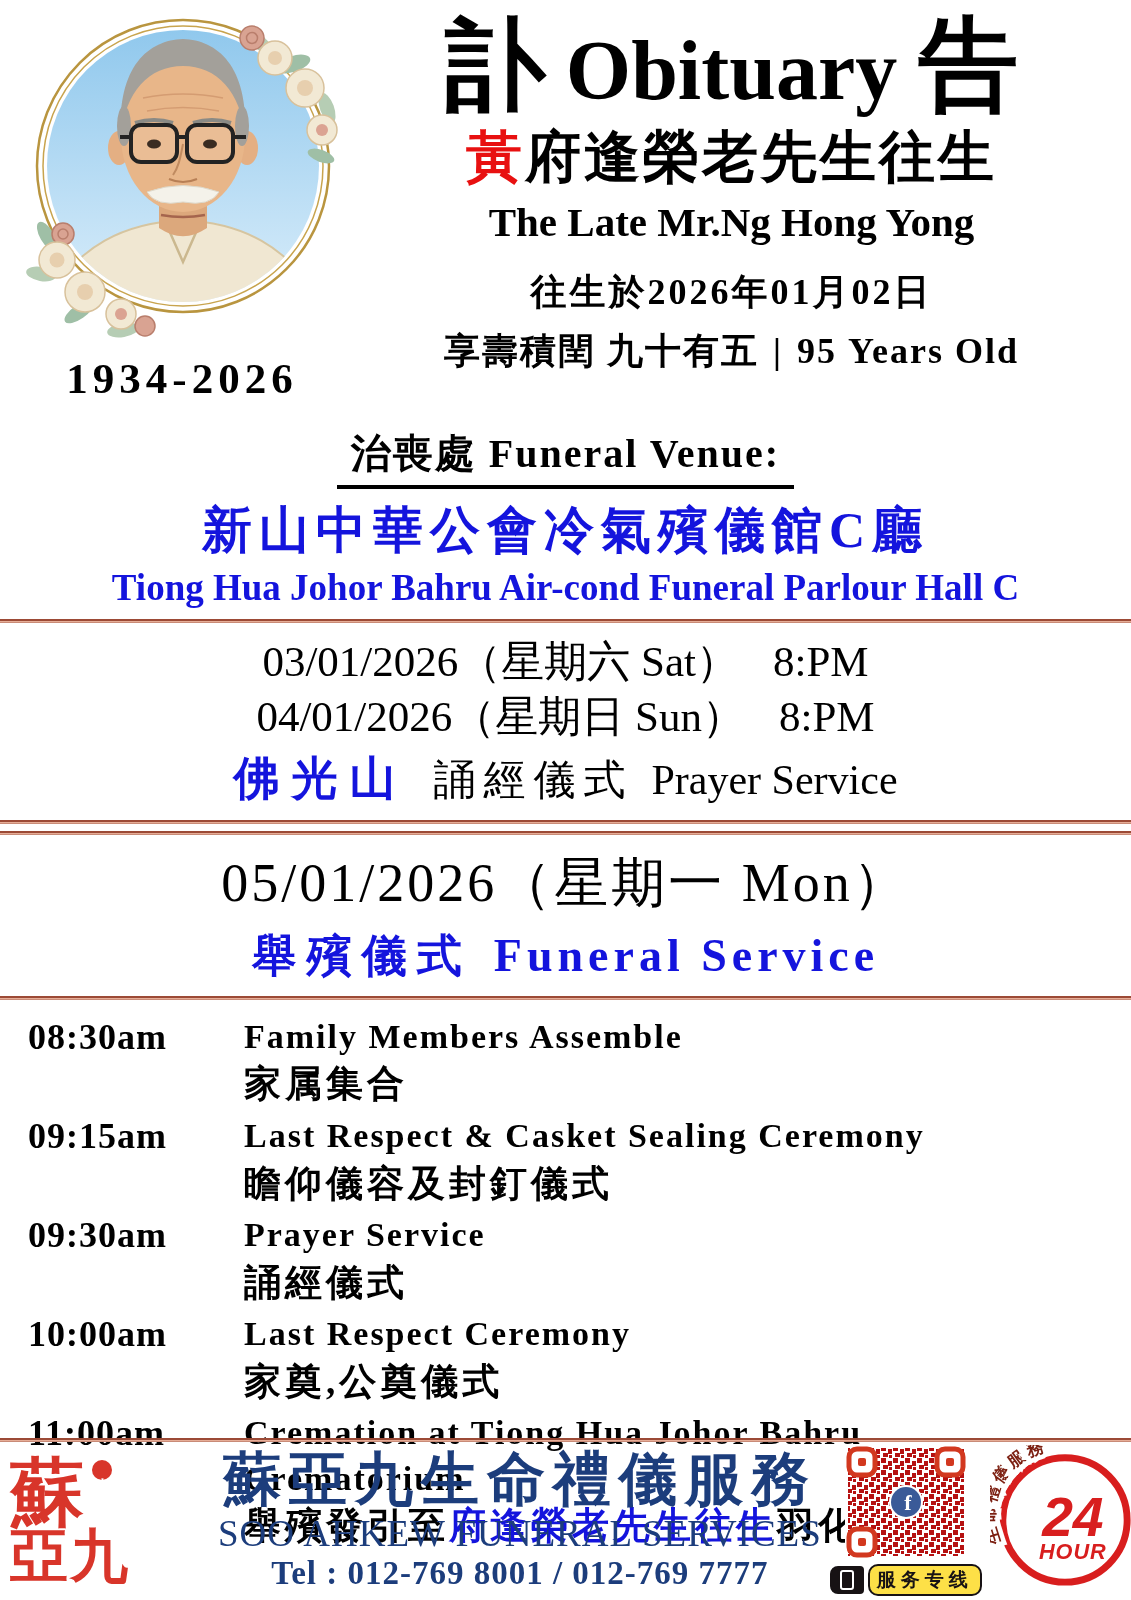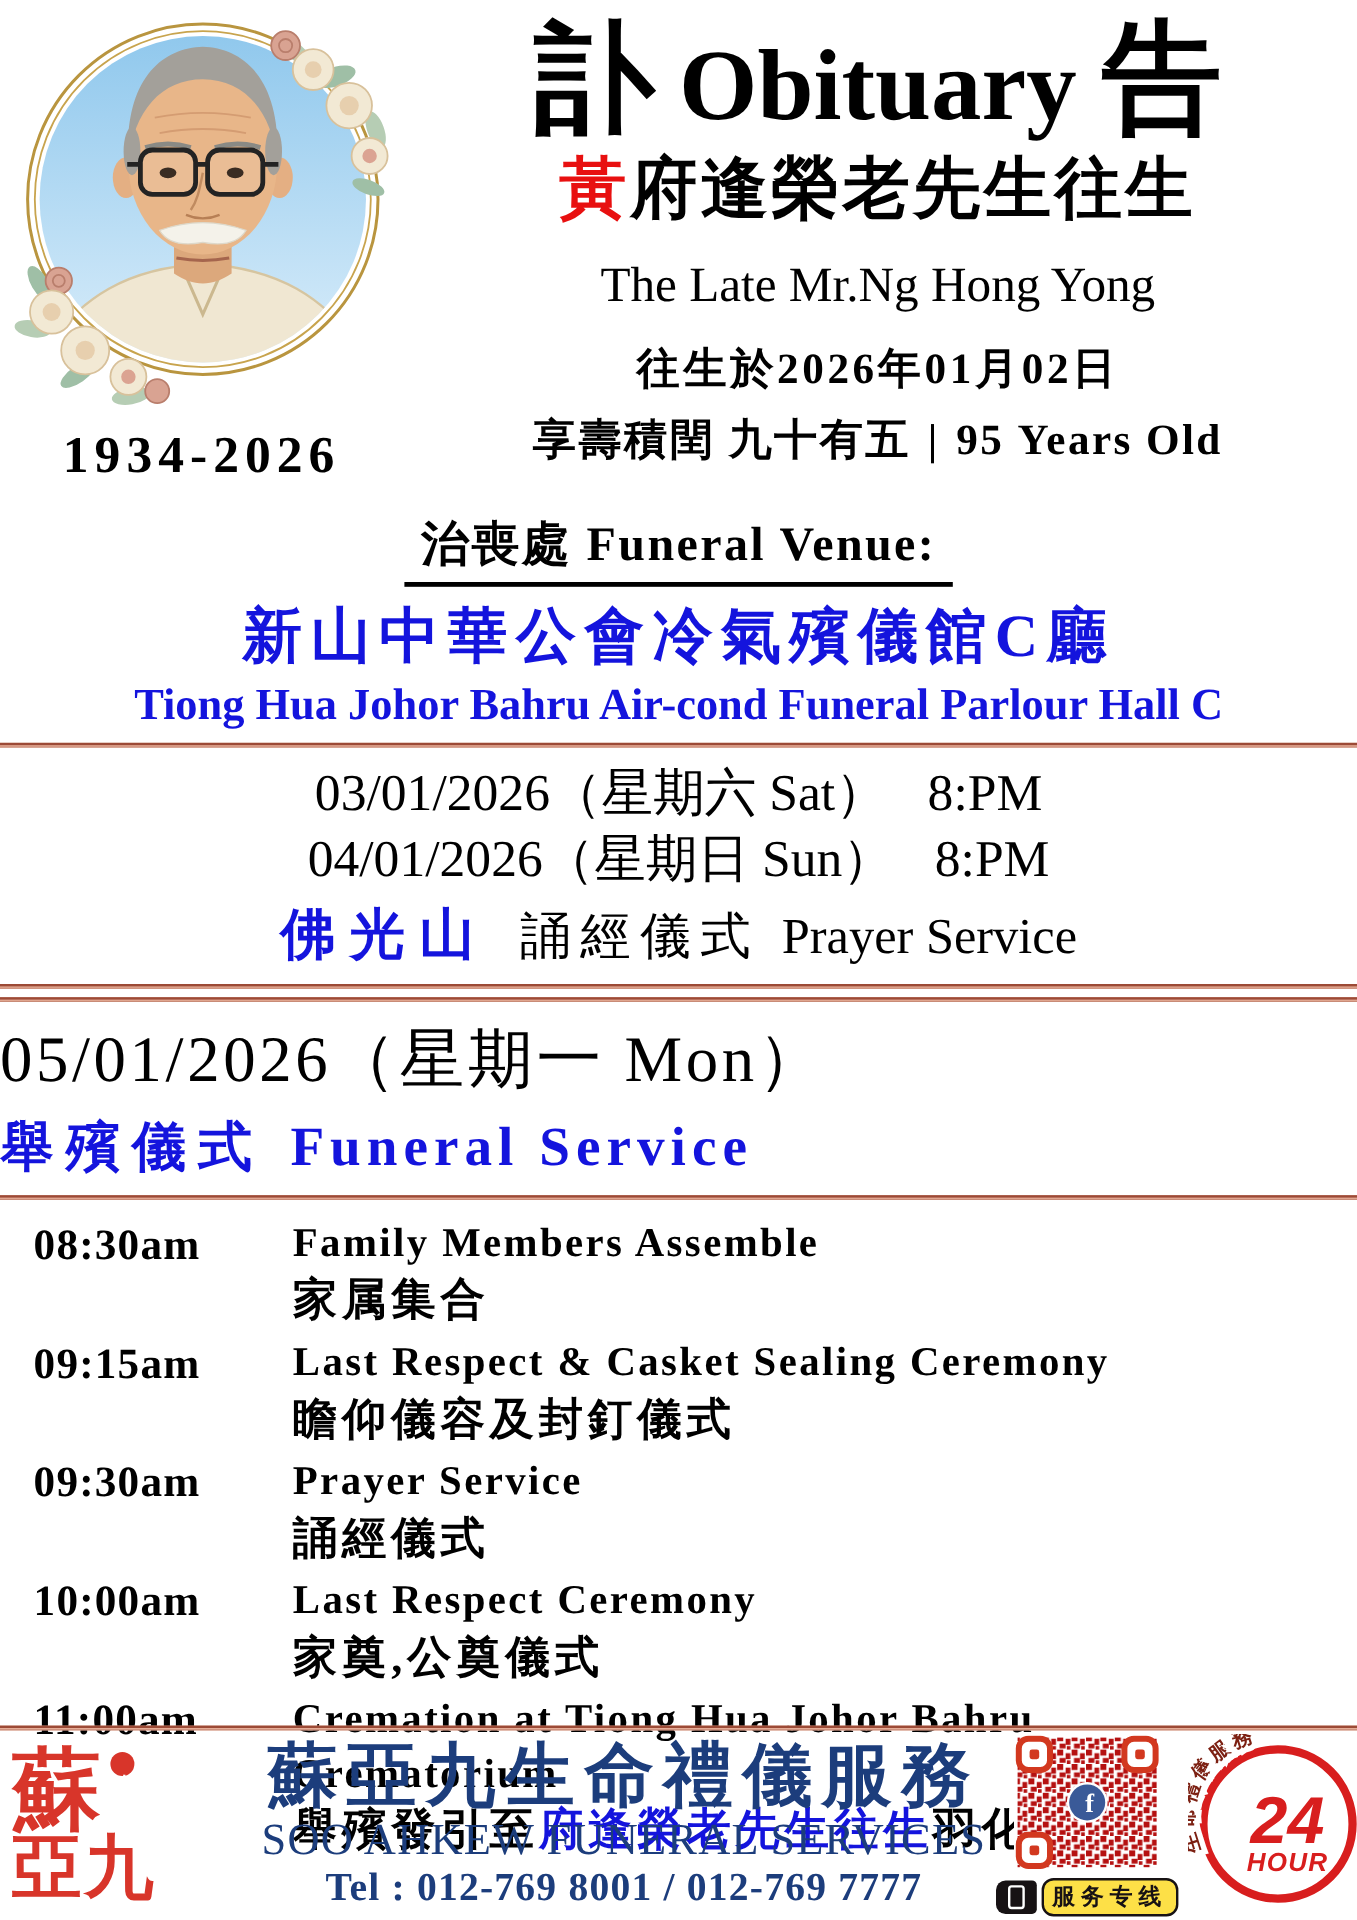--- a/index.html
+++ b/index.html
@@ -4,28 +4,28 @@
 <style>
   * { margin:0; padding:0; box-sizing:border-box; }
   body { background:#888; }
   .page {
     width:1131px; height:1600px; margin:0 auto; background:#ffffff;
     position:relative; overflow:hidden;
     font-family:"Liberation Serif","DejaVu Serif",serif; color:#000;
   }
   
   .top { position:relative; height:418px; }
-  .photo-block { position:absolute; left:6px; top:8px; width:324px; text-align:center; }
+  .photo-block { position:absolute; left:20px; top:8px; width:324px; text-align:center; }
   .years { font-size:43px; font-weight:bold; letter-spacing:5px; margin-top:0px; }
   .head-right { margin-left:332px; padding-top:10px; text-align:center; }
   .obit-title { font-size:84px; font-weight:bold; line-height:1.08; white-space:nowrap; }
   .obit-title .cjk-big { font-size:100px; font-family:"DejaVu Serif","Liberation Serif",serif; }
   .deceased-cjk { font-size:56px; font-weight:bold; letter-spacing:3px; margin-top:2px; white-space:nowrap; }
   .red { color:#e81010; }
-  .deceased-en { font-size:41px; font-weight:normal; margin-top:17px; }
+  .deceased-en { font-size:41px; font-weight:bold; margin-top:2px; }
   .death-date { font-size:36px; font-weight:bold; letter-spacing:3px; margin-top:22px; }
   .age-line { font-size:36px; font-weight:bold; letter-spacing:2px; margin-top:10px; white-space:nowrap; }
   .age-line .sep { margin:0 14px; }
   
   .venue { text-align:center; margin-top:8px; }
   .venue-heading { display:inline-block; font-size:40px; font-weight:bold; letter-spacing:2px;
                    border-bottom:4px solid #000; padding:0 14px 4px; }
   .venue-cjk { font-size:50px; font-weight:bold; letter-spacing:7px; margin-top:8px; }
   .venue-en  { font-size:37px; font-weight:bold; margin-top:2px; white-space:nowrap; }
   .blue { color:#1414dd; }
@@ -34,21 +34,21 @@
   .rule.m { margin-top:10px; }
   .double-rule .rule + .rule { margin-top:7px; }
   
   .wake { text-align:center; padding-top:8px; }
   .wake-row { font-size:43px; line-height:1.15; margin-top:6px; white-space:nowrap; }
   .wake-row .time { margin-left:34px; }
   .prayer-line { font-size:42px; margin-top:6px; white-space:nowrap; }
   .prayer-line .org { font-size:46px; font-weight:bold; letter-spacing:12px; margin-right:26px; }
   .prayer-line .pcjk { letter-spacing:8px; margin-right:18px; }
   
-  .fday { text-align:left; padding-top:12px; }
+  .fday { text-align:center; padding-top:12px; }
   .fday-date { font-size:54px; letter-spacing:3px; white-space:nowrap; }
   .fday-service { margin-top:6px; white-space:nowrap; }
   .fday-service .fs-cjk { font-size:45px; font-weight:bold; letter-spacing:10px; margin-right:22px; }
   .fday-service .fs-en  { font-size:46px; font-weight:bold; letter-spacing:5px; }
   
   .schedule { padding:14px 14px 0 28px; }
   .srow { display:flex; align-items:flex-start; margin-bottom:4px; }
   .stime { flex:none; width:216px; font-size:36px; font-weight:bold; letter-spacing:1px; padding-top:2px; }
   .sdesc { font-size:34px; font-weight:bold; letter-spacing:2px; line-height:1.34; }
   .sdesc .cjk-line { font-size:37px; letter-spacing:4px; font-weight:bold; }

